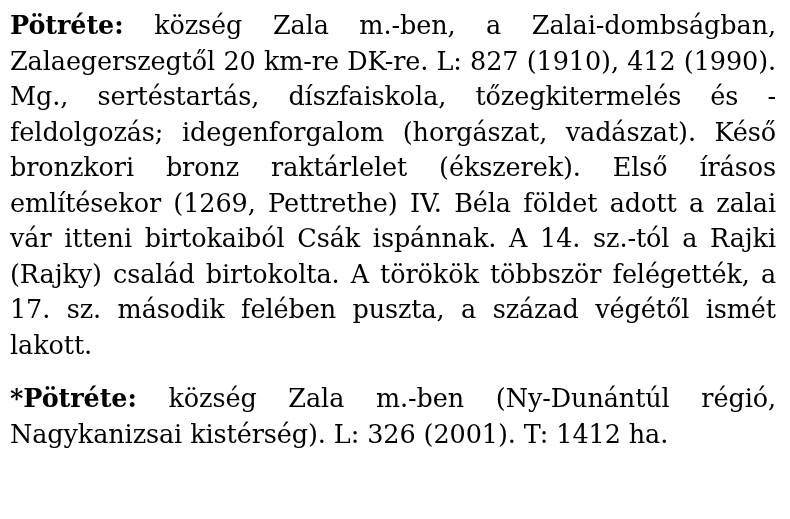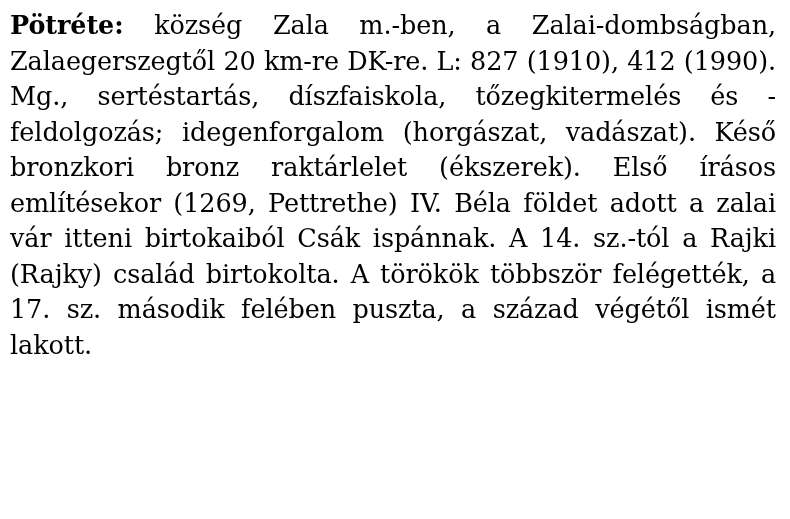--- a/index.html
+++ b/index.html
@@ -52,14 +52,17 @@
 </style>
 </head>
 <body>
 
 <div class="page">
 
   <p class="entry entry-main">
     <span class="headword">Pötréte:</span><span class="body"> község Zala m.-ben, a Zalai-dombságban, Zalaegerszegtől 20 km-re DK-re. L: 827 (1910), 412 (1990). Mg., sertéstartás, díszfaiskola, tőzegkitermelés és -feldolgozás; idegenforgalom (horgászat, vadászat). Késő bronzkori bronz raktárlelet (ékszerek). Első írásos említésekor (1269, Pettrethe) IV. Béla földet adott a zalai vár itteni birtokaiból Csák ispánnak. A 14. sz.-tól a Rajki (Rajky) család birtokolta. A törökök többször felégették, a 17. sz. második felében puszta, a század végétől ismét lakott.</span>
   </p>
 
+  <p class="entry entry-second">
+    <span class="headword">*Pötréte:</span><span class="body"> község Zala m.-ben (Ny-Dunántúl régió, Nagykanizsai kistérség). L: 326 (2001). T: 1412 ha.</span>
+  </p>
 
 </div>
 
 </body></html>

